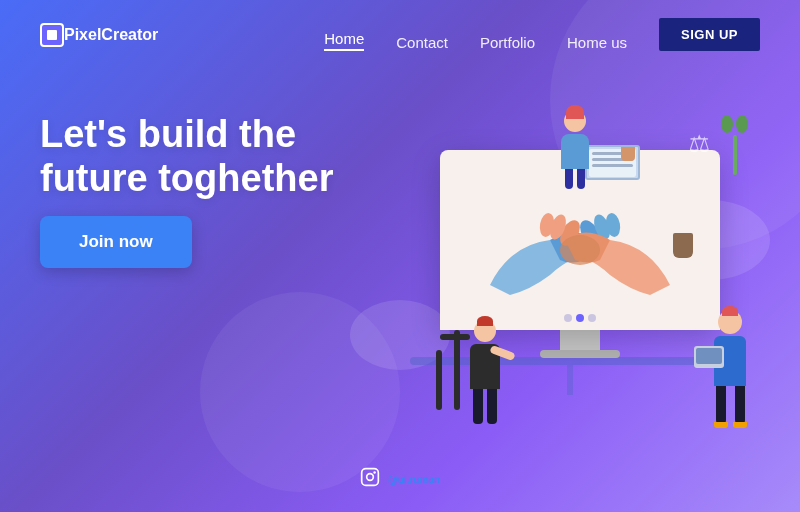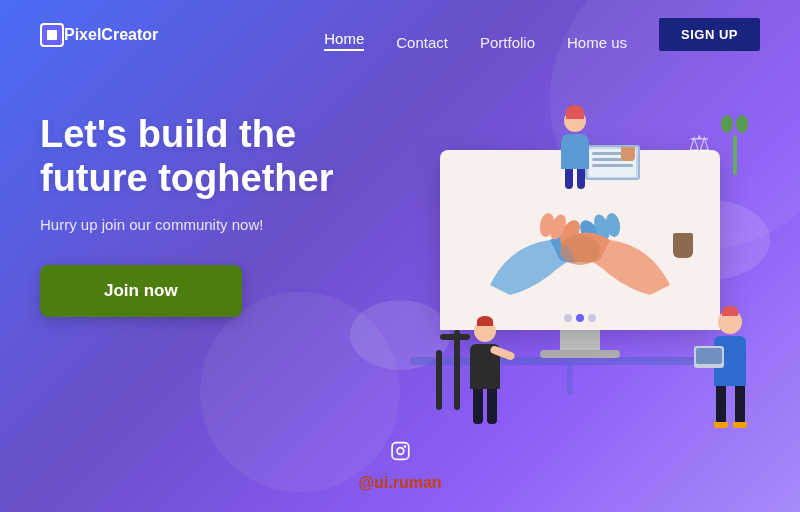--- a/index.html
+++ b/index.html
@@ -102,46 +102,45 @@
     }
 
     .hero-subtitle {
       font-size: 15px;
       color: rgba(255,255,255,0.85);
       margin-bottom: 32px;
       font-weight: 400;
     }
 
     .join-btn {
-      background: #4d7c0f;
+      background: #3b82f6;
       color: white;
       border: none;
-      padding: 16px 64px;
+      padding: 16px 39px;
       border-radius: 8px;
       font-size: 17px;
       font-weight: 600;
       cursor: pointer;
       box-shadow: 0 4px 15px rgba(0,0,0,0.2);
       display: inline-block;
     }
 
     
     .footer {
       position: absolute;
       bottom: 20px;
       left: 50%;
       transform: translateX(-50%);
       display: flex;
       align-items: center;
       gap: 8px;
-      color: #c2410c;
-      font-size: 16px;
+      color: #3b82f6;
+      font-size: 10px;
       font-weight: 600;
       z-index: 10;
-      flex-direction: column;
     }
 
     
     .illustration {
       position: absolute;
       right: 0;
       top: 40px;
       width: 480px;
       height: 450px;
       z-index: 5;
@@ -599,21 +598,20 @@
     <a class="nav-link active">Home</a>
     <a class="nav-link">Contact</a>
     <a class="nav-link">Portfolio</a>
     <a class="nav-link">Home us</a>
     <button class="signup-btn">SIGN UP</button>
   </div>
 </nav>
 
 <div class="hero-text">
   <h1 class="hero-title">Let's build the future toghether</h1>
-  <p class="hero-subtitle">Hurry up join our community now!</p>
   <button class="join-btn">Join now</button>
 </div>
 
 <div class="illustration">
 
   <div class="platform">
     <div class="platform-leg"></div>
   </div>
 
   <div class="monitor">

